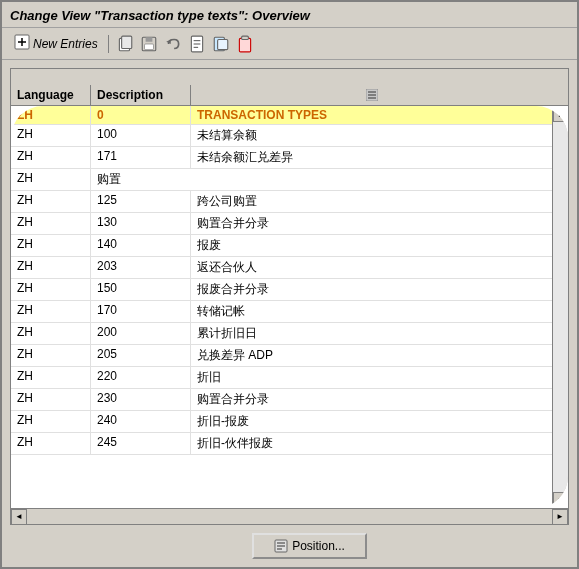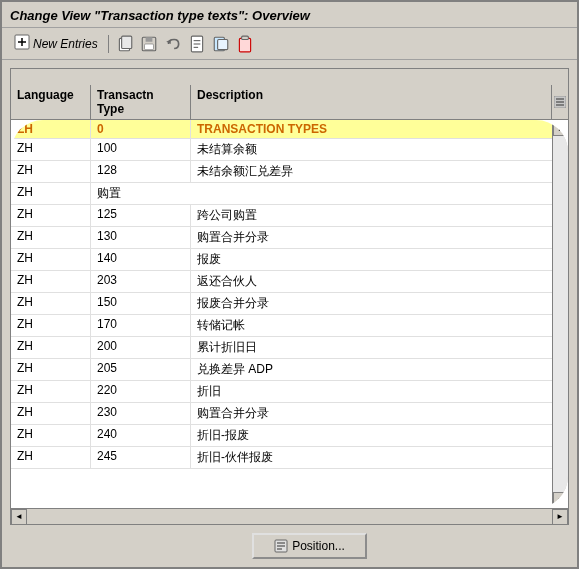--- a/index.html
+++ b/index.html
@@ -286,21 +286,20 @@
           <rect x="3" y="3" width="10" height="12" rx="1" stroke="#c00" stroke-width="1" fill="#ffd8d8"></rect>
           <rect x="5" y="1" width="6" height="3" rx="1" stroke="#666" stroke-width="1" fill="#d4d0c8"></rect>
         </svg>
     </div>
   </div>
 
   <div class="main-content">
     <div class="table-container">
       <div class="table-header">
         <div class="table-header-cell">Language</div>
-        <div class="table-header-cell">Transactn Type</div>
         <div class="table-header-cell">Description</div>
         <div class="table-header-cell table-header-icon">
           <svg width="12" height="12" viewBox="0 0 12 12">
               <rect x="0" y="0" width="12" height="12" fill="#c8c8c8" stroke="#666" stroke-width="0.5"></rect>
               <line x1="2" y1="3" x2="10" y2="3" stroke="#333" stroke-width="1"></line>
               <line x1="2" y1="6" x2="10" y2="6" stroke="#333" stroke-width="1"></line>
               <line x1="2" y1="9" x2="10" y2="9" stroke="#333" stroke-width="1"></line>
             </svg>
         </div>
       </div>
@@ -311,21 +310,21 @@
               <div class="table-cell" style="background: rgb(255, 255, 153); font-weight: bold;">0</div>
               <div class="table-cell" style="background: rgb(255, 255, 153); color: rgb(204, 102, 0); font-weight: bold;">TRANSACTION TYPES</div>
             </div>
             <div class="table-row">
               <div class="table-cell">ZH</div>
               <div class="table-cell">100</div>
               <div class="table-cell">未结算余额</div>
             </div>
             <div class="table-row">
               <div class="table-cell">ZH</div>
-              <div class="table-cell">128</div>
+              <div class="table-cell">171</div>
               <div class="table-cell">未结余额汇兑差异</div>
             </div>
             <div class="table-row">
               <div class="table-cell">ZH</div>
               <div class="table-cell">购置</div>
             </div>
             <div class="table-row">
               <div class="table-cell">ZH</div>
               <div class="table-cell">125</div>
               <div class="table-cell">跨公司购置</div>

